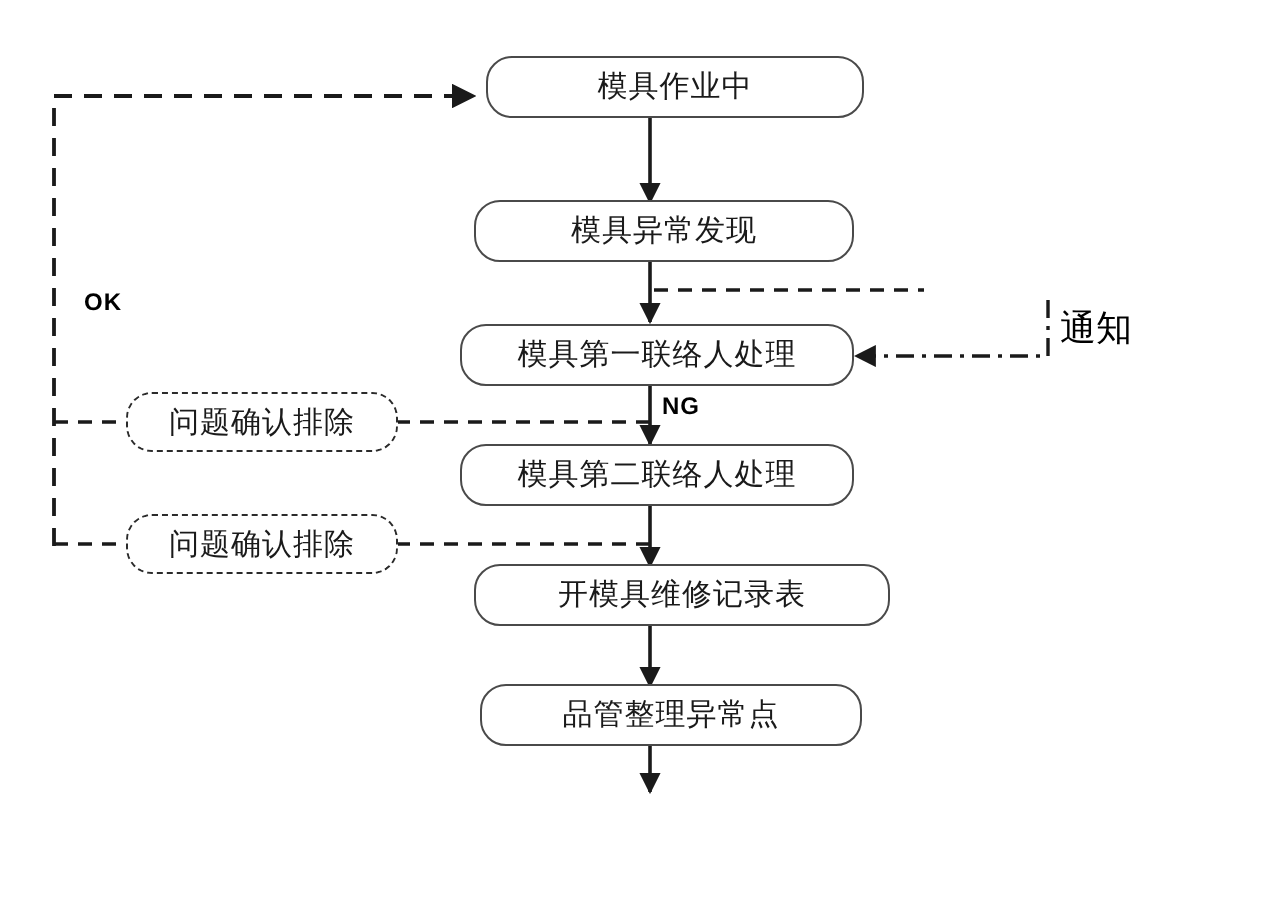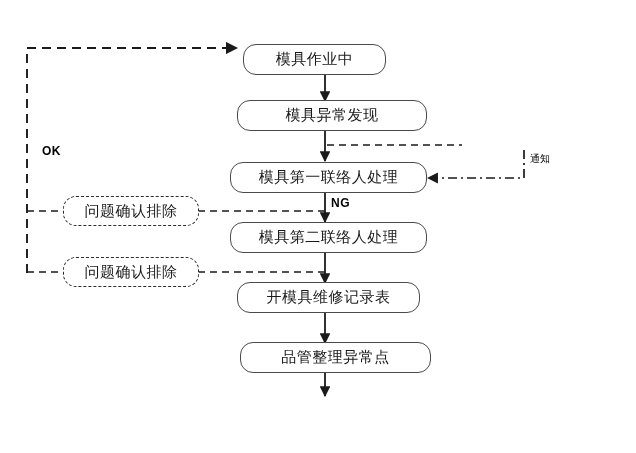--- a/index.html
+++ b/index.html
@@ -50,21 +50,21 @@
     background: #ffffff;
     color: #000000;
     white-space: nowrap;
   }
   .label-bold {
     font-weight: bold;
     font-size: 12px;
     letter-spacing: 0.5px;
   }
   .label-cn {
-    font-size: 10px;
+    font-size: 18px;
   }
 </style>
 </head>
 <body>
 
 <div id="canvas">
 
   <svg id="flow-svg" viewBox="0 0 636 453" xmlns="http://www.w3.org/2000/svg">
     <defs>
       <marker id="arrow" viewBox="0 0 10 10" refX="9" refY="5" markerWidth="6" markerHeight="6" orient="auto-start-reverse">
@@ -90,37 +90,37 @@
 
     <line x1="325" y1="211" x2="199" y2="211" stroke="#1a1a1a" stroke-width="1.7" stroke-dasharray="7,5"></line>
 
     <line x1="325" y1="272" x2="199" y2="272" stroke="#1a1a1a" stroke-width="1.7" stroke-dasharray="7,5"></line>
 
     <line x1="327" y1="145" x2="462" y2="145" stroke="#1a1a1a" stroke-width="1.7" stroke-dasharray="7,5"></line>
 
     <path d="M 524 150 L 524 178 L 428 178" fill="none" stroke="#1a1a1a" stroke-width="1.7" stroke-dasharray="9,4,2,4" marker-end="url(#arrow-dash)"></path>
   </svg>
 
-  <div class="node solid" style="left:243px; top:28px; width:143px; height:31px;margin-top:16px;">
+  <div class="node solid" style="left:243px; top:28px; width:189px; height:31px;">
     <span>模具作业中</span>
   </div>
 
   <div class="node solid" style="left:230px; top:162px; width:197px; height:31px;">
     <span>模具第一联络人处理</span>
   </div>
 
   <div class="node solid" style="left:237px; top:100px; width:190px; height:31px;">
     <span>模具异常发现</span>
   </div>
 
   <div class="node solid" style="left:230px; top:222px; width:197px; height:31px;">
     <span>模具第二联络人处理</span>
   </div>
 
-  <div class="node solid" style="left:237px; top:282px; width:183px; height:31px;">
+  <div class="node solid" style="left:237px; top:282px; width:208px; height:31px;">
     <span>开模具维修记录表</span>
   </div>
 
   <div class="node solid" style="left:240px; top:342px; width:191px; height:31px;">
     <span>品管整理异常点</span>
   </div>
 
 
   <div class="node dashed" style="left:63px; top:196px; width:136px; height:30px;">
     <span>问题确认排除</span>

